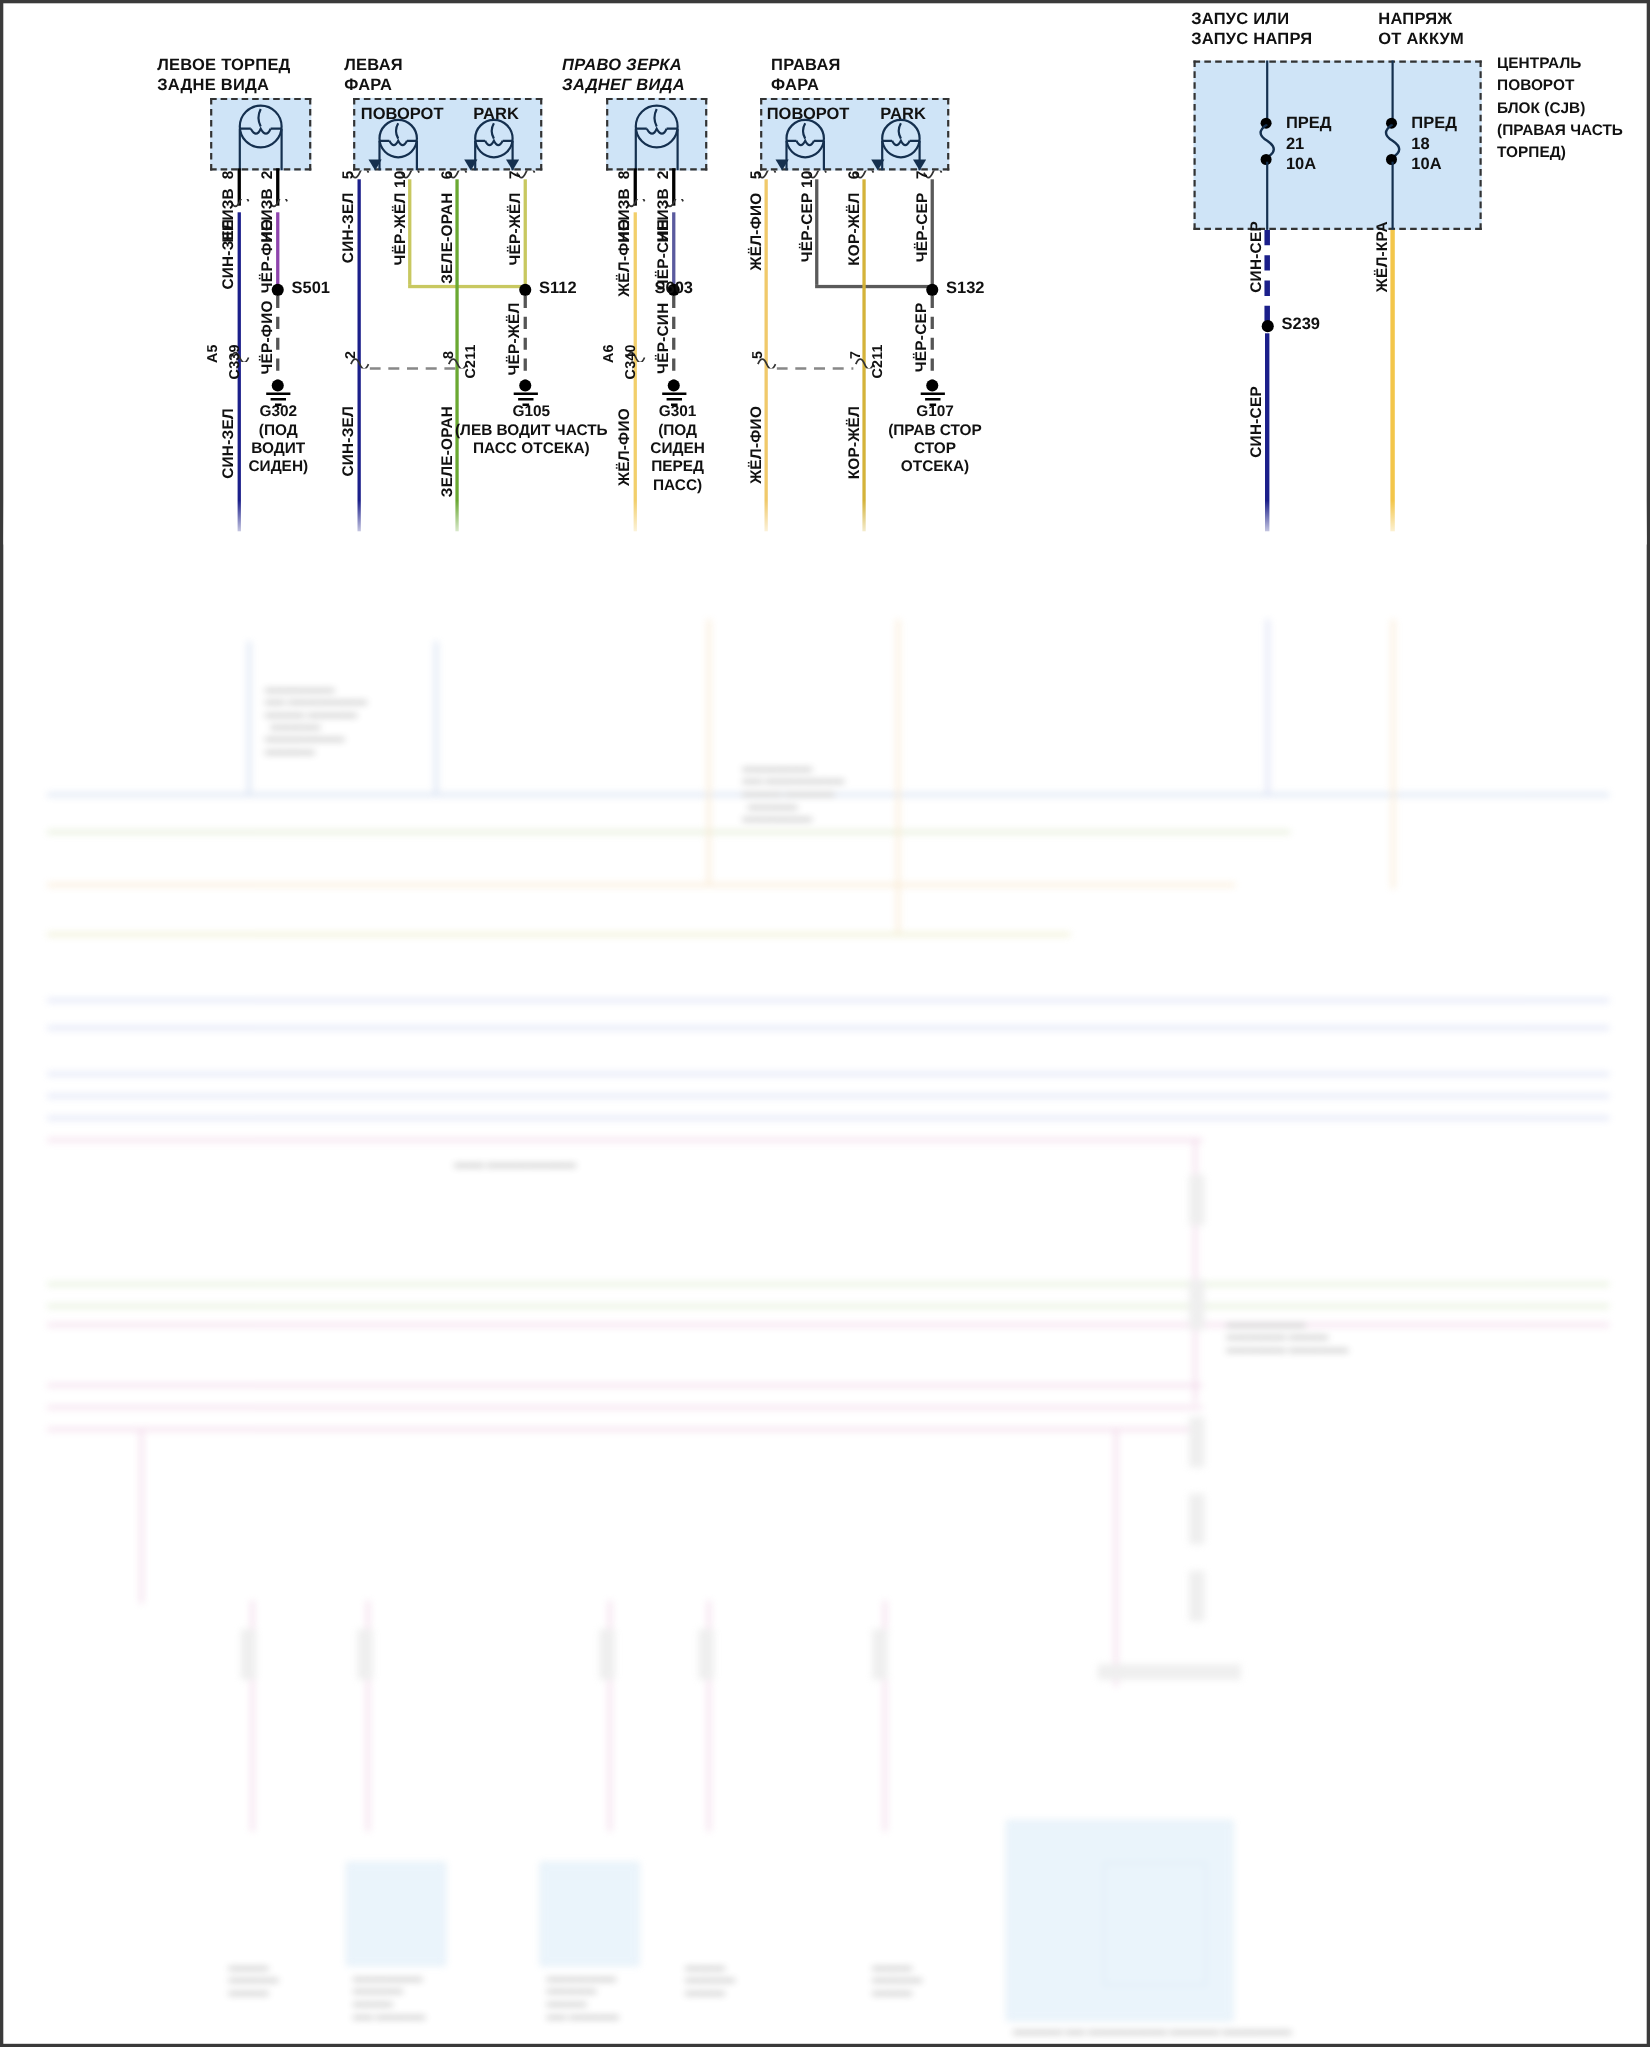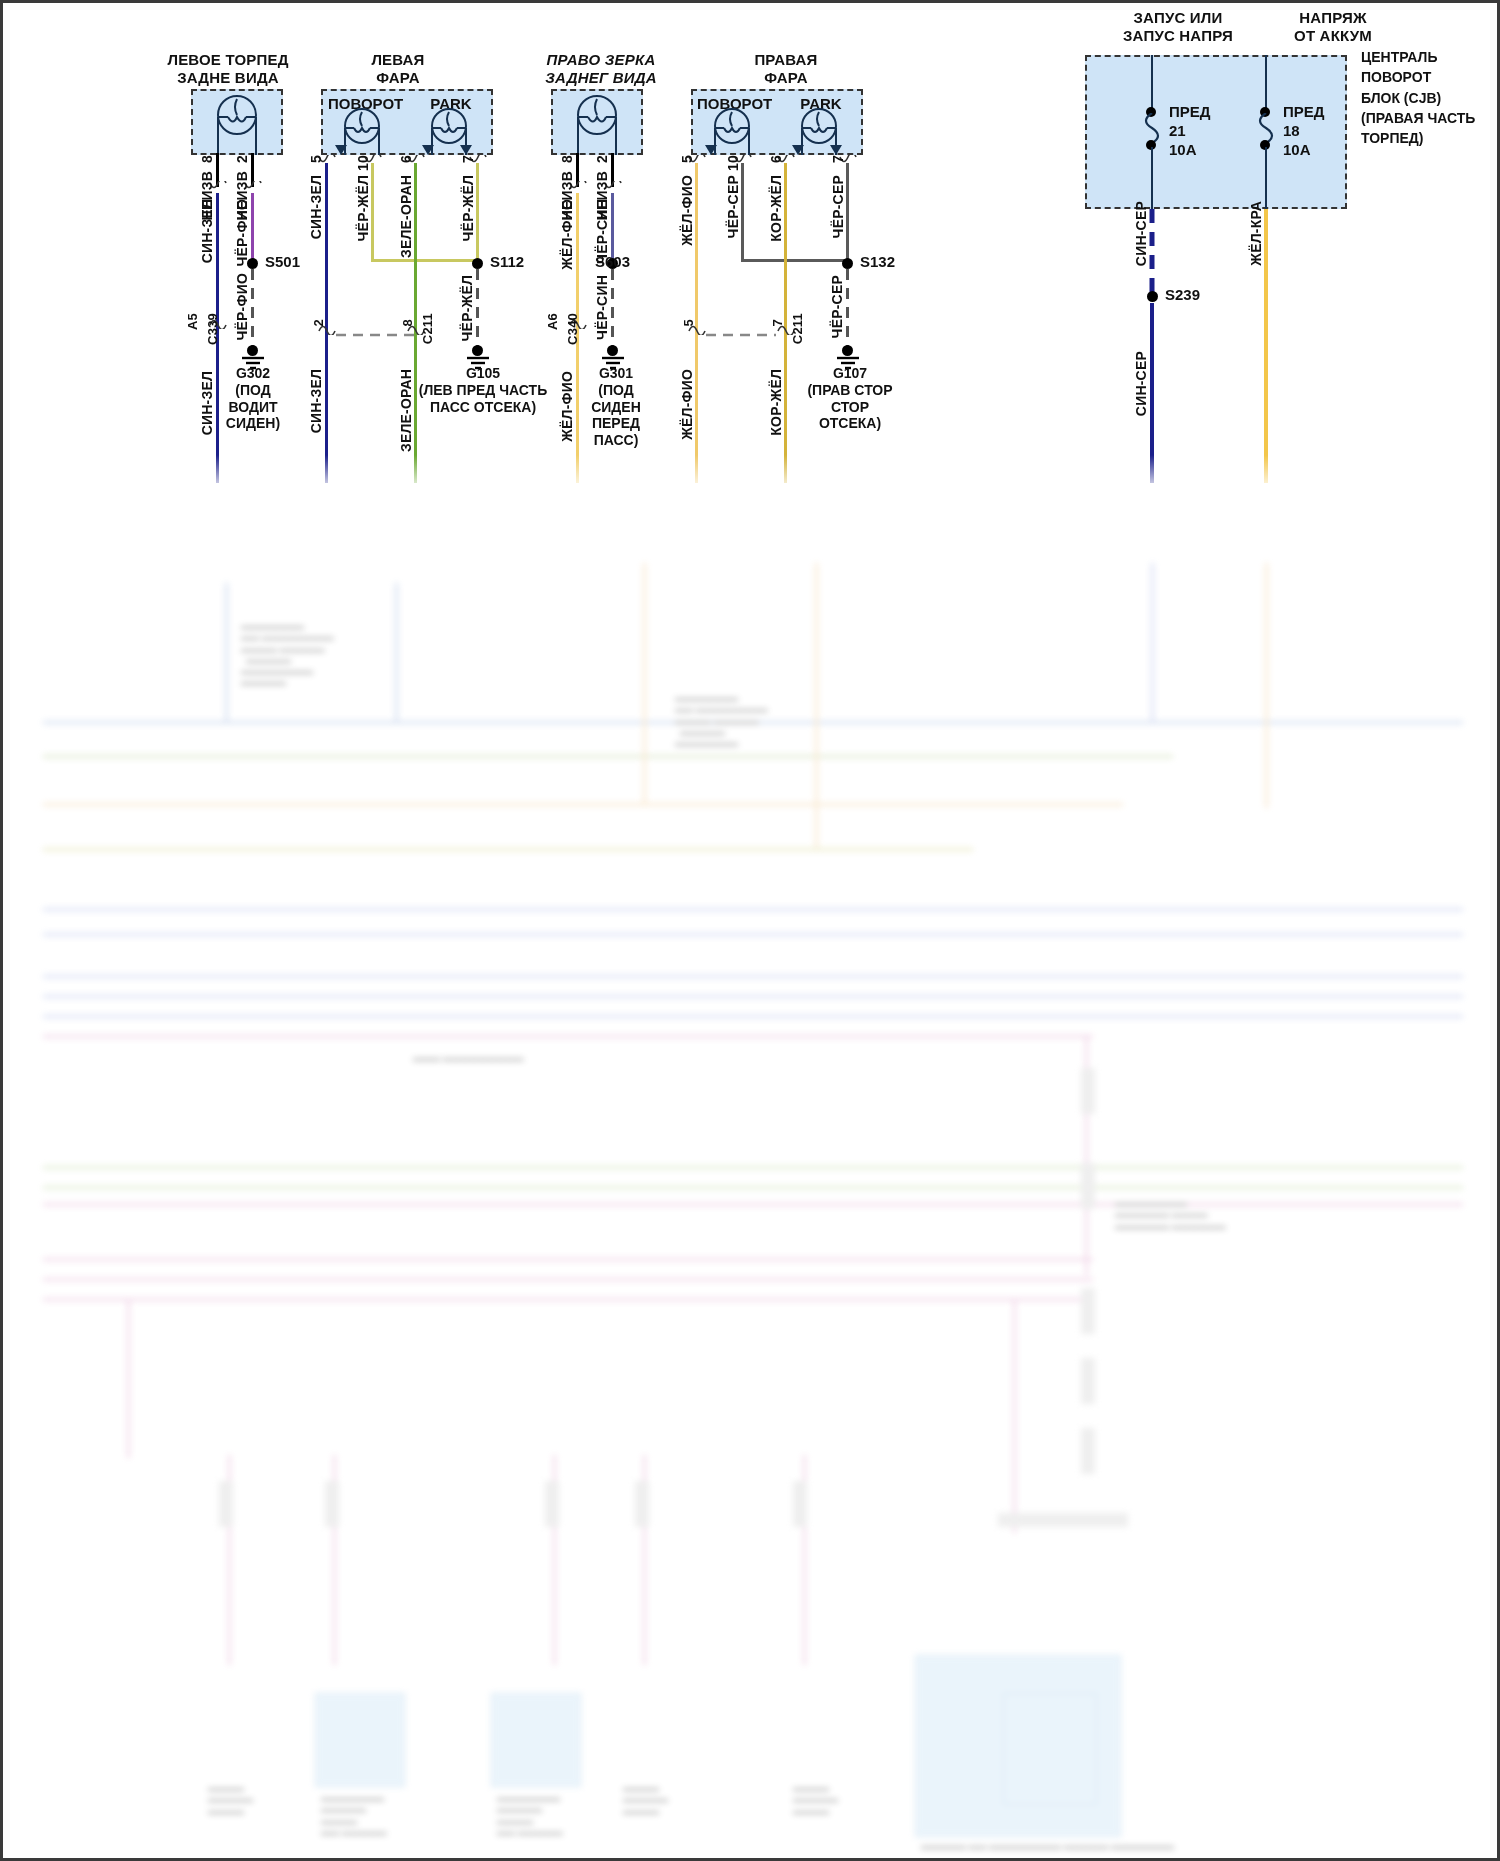--- a/index.html
+++ b/index.html
@@ -3,21 +3,21 @@
 <meta charset="utf-8">
 <style>
   html,body{margin:0;padding:0;background:#6e6e6e;}
   body{font-family:"Liberation Sans","DejaVu Sans",sans-serif;}
   #page{
     position:relative;width:1500px;height:1861px;background:#ffffff;
     overflow:hidden;border:3px solid #3a3a3a;box-sizing:border-box;
   }
   
   .abs{position:absolute;}
-  .ttl{font-size:15px;font-weight:700;color:#111;text-align:center;line-height:1.18;letter-spacing:.2px;}
+  .ttl{font-size:15px;font-weight:700;color:#111;text-align:left;line-height:1.18;letter-spacing:.2px;}
   .blk{
     position:absolute;background:#cfe4f7;border:2px dashed #333;box-sizing:border-box;
   }
   .lampname{position:absolute;font-size:15px;font-weight:700;color:#111;text-align:center;}
   .vlabel{
     position:absolute;font-size:14px;font-weight:700;color:#111;
     writing-mode:vertical-rl;transform:rotate(180deg);white-space:nowrap;letter-spacing:.2px;
   }
   .vlabel.sm{font-size:13px;font-weight:600;}
   .hlabel{position:absolute;font-size:15px;font-weight:700;color:#111;white-space:nowrap;}
@@ -268,21 +268,21 @@
   </svg>
   <div class="vlabel" style="left:456px;top:272px;">ЧЁР-ЖЁЛ</div>
   <div class="dot" style="left:469px;top:342px;"></div>
   <svg class="abs" style="left:461px;top:352px;" width="28" height="16">
     <line x1="3" y1="3" x2="25" y2="3" stroke="#000" stroke-width="2.4"></line>
     <line x1="7" y1="8" x2="21" y2="8" stroke="#000" stroke-width="2.4"></line>
     <line x1="11" y1="13" x2="17" y2="13" stroke="#000" stroke-width="2.4"></line>
   </svg>
   <div class="gtxt" style="left:400px;top:362px;width:160px;">
     <div>G105</div>
-    <div>(ЛЕВ ПРЕД ЧАСТЬ</div>
+    <div>(ЛЕВ ВОДИТ ЧАСТЬ</div>
     <div>ПАСС ОТСЕКА)</div>
   </div>
 
   <div class="ttl abs" style="left:508px;top:48px;width:180px;font-style:italic;">
     <div>ПРАВО ЗЕРКА</div>
     <div>ЗАДНЕГ ВИДА</div>
   </div>
   <div class="blk" style="left:548px;top:86px;width:92px;height:66px;"></div>
   <svg class="abs" style="left:548px;top:86px;" width="92" height="66">
     <circle cx="46" cy="26" r="19" fill="none" stroke="#15304f" stroke-width="2"></circle>

